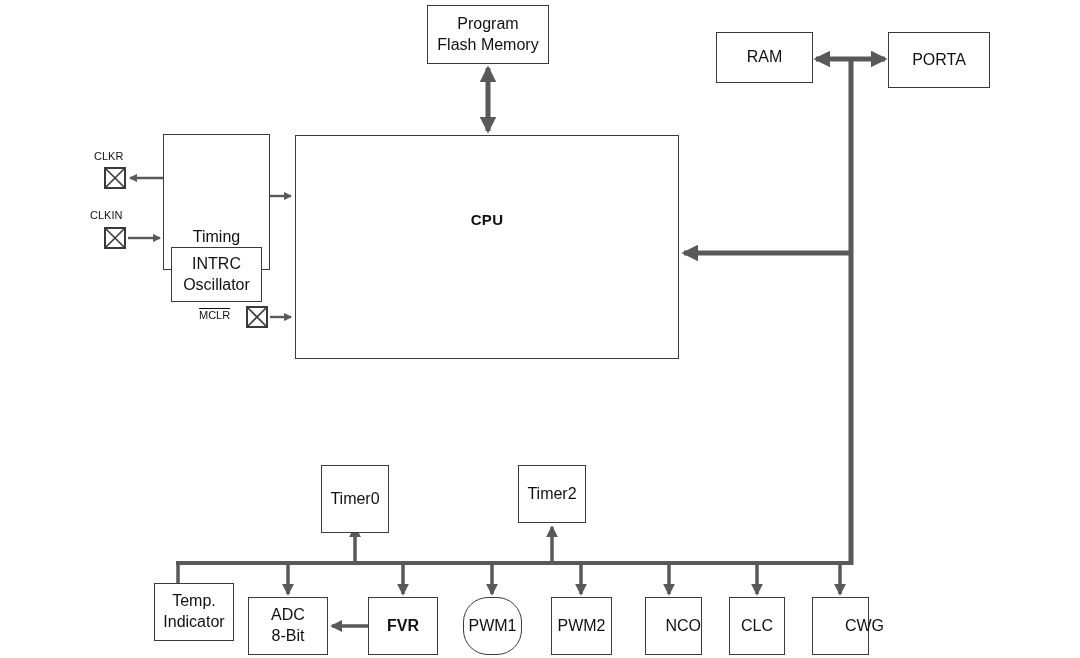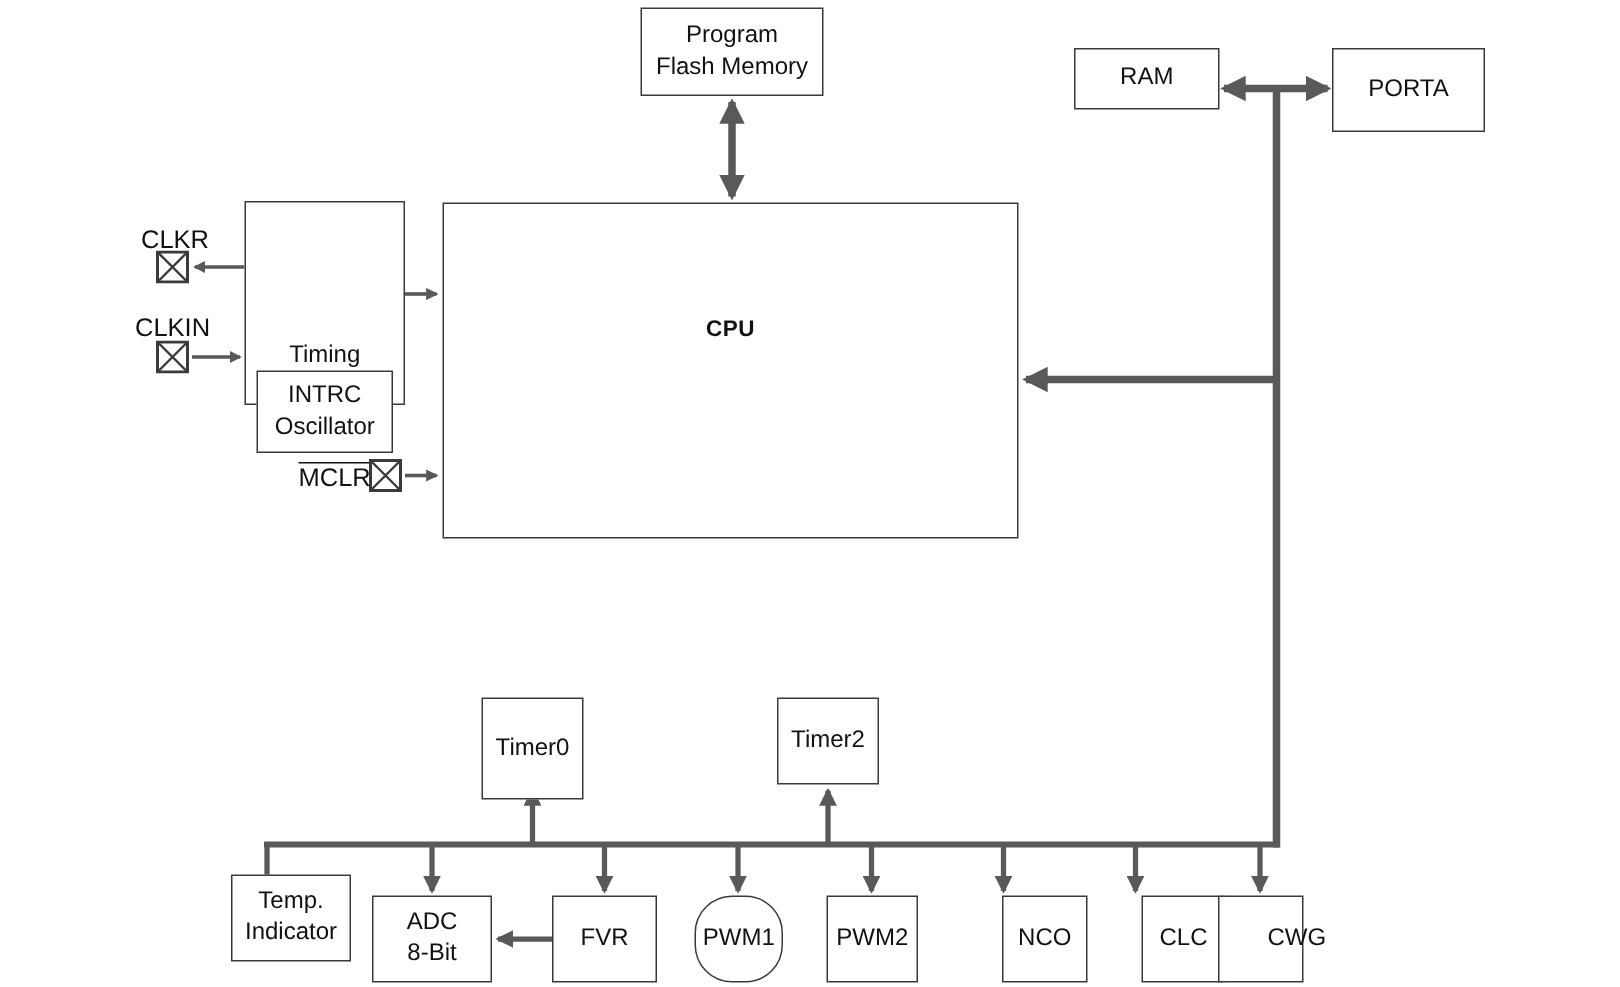--- a/index.html
+++ b/index.html
@@ -49,21 +49,21 @@
     white-space: pre-line;
     color: var(--text-color);
   }
   .box-cpu { align-items: flex-start; justify-content: center; }
   .box-cpu .label { margin-top: 74px; font-weight: 700; font-size: 15px; letter-spacing: 0.3px; }
   .box-timing { align-items: flex-end; }
   .box-timing > .label { margin-top: 13px; }
 
   .pin-label {
     position: absolute;
-    font-size: 17px;
+    font-size: 11px;
     z-index: 1;
     color: var(--text-color);
     white-space: nowrap;
   }
   .pin-label.overline { text-decoration: overline; }
   .pad {
     position: absolute;
     width: 22px;
     height: 22px;
     z-index: 1;
@@ -116,21 +116,21 @@
     <line class="w2" x1="128" y1="238" x2="160" y2="238" marker-end="url(#ah)"></line>
 
     <line class="w2" x1="270" y1="317" x2="291" y2="317" marker-end="url(#ah)"></line>
   </svg>
 
   <div class="box" style="left:427px; top:5px; width:122px; height:59px;">
     <span class="label">Program
 Flash Memory</span>
   </div>
 
-  <div class="box" style="left:716px; top:32px; width:97px; height:41px;">
+  <div class="box" style="left:716px; top:32px; width:97px; height:51px;">
     <span class="label">RAM</span>
   </div>
 
   <div class="box" style="left:888px; top:32px; width:102px; height:56px;">
     <span class="label">PORTA</span>
   </div>
 
   <div class="box box-timing" style="left:163px; top:134px; width:107px; height:136px;">
     <span class="label">Timing
 Generation</span>
@@ -179,37 +179,37 @@
   <div class="box" style="left:138px; top:583px; width:80px; height:58px;margin-left:16px;">
     <span class="label">Temp.
 Indicator</span>
   </div>
 
   <div class="box" style="left:248px; top:597px; width:80px; height:58px;">
     <span class="label">ADC
 8-Bit</span>
   </div>
 
-  <div class="box" style="left:368px; top:597px; width:70px; height:58px;">
+  <div class="box" style="left:368px; top:597px; width:70px; height:58px;font-weight:bold;">
     <span class="label">FVR</span>
   </div>
 
   <div class="box" style="left:463px; top:597px; width:59px; height:58px;border-radius:25px;">
     <span class="label">PWM1</span>
   </div>
 
   <div class="box" style="left:551px; top:597px; width:61px; height:58px;">
     <span class="label">PWM2</span>
   </div>
 
-  <div class="box" style="left:668px; top:597px; width:57px; height:58px;">
+  <div class="box" style="left:645px; top:597px; width:57px; height:58px;justify-content:flex-end;">
     <span class="label">NCO</span>
   </div>
 
-  <div class="box" style="left:761px; top:597px; width:56px; height:58px;">
+  <div class="box" style="left:729px; top:597px; width:56px; height:58px;">
     <span class="label">CLC</span>
   </div>
 
   <div class="box" style="left:812px; top:597px; width:57px; height:58px;padding-left:48px;">
     <span class="label">CWG</span>
   </div>
 
 </div>
 
 </body></html>

